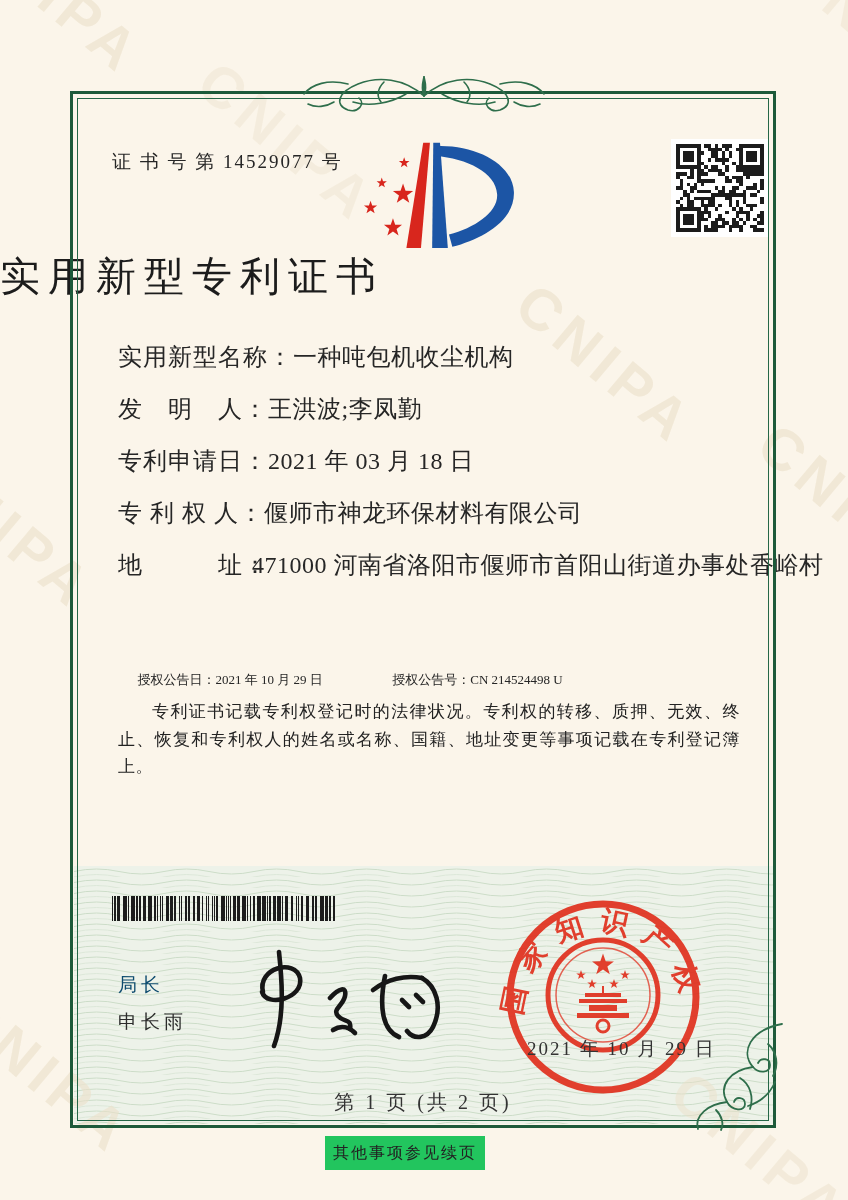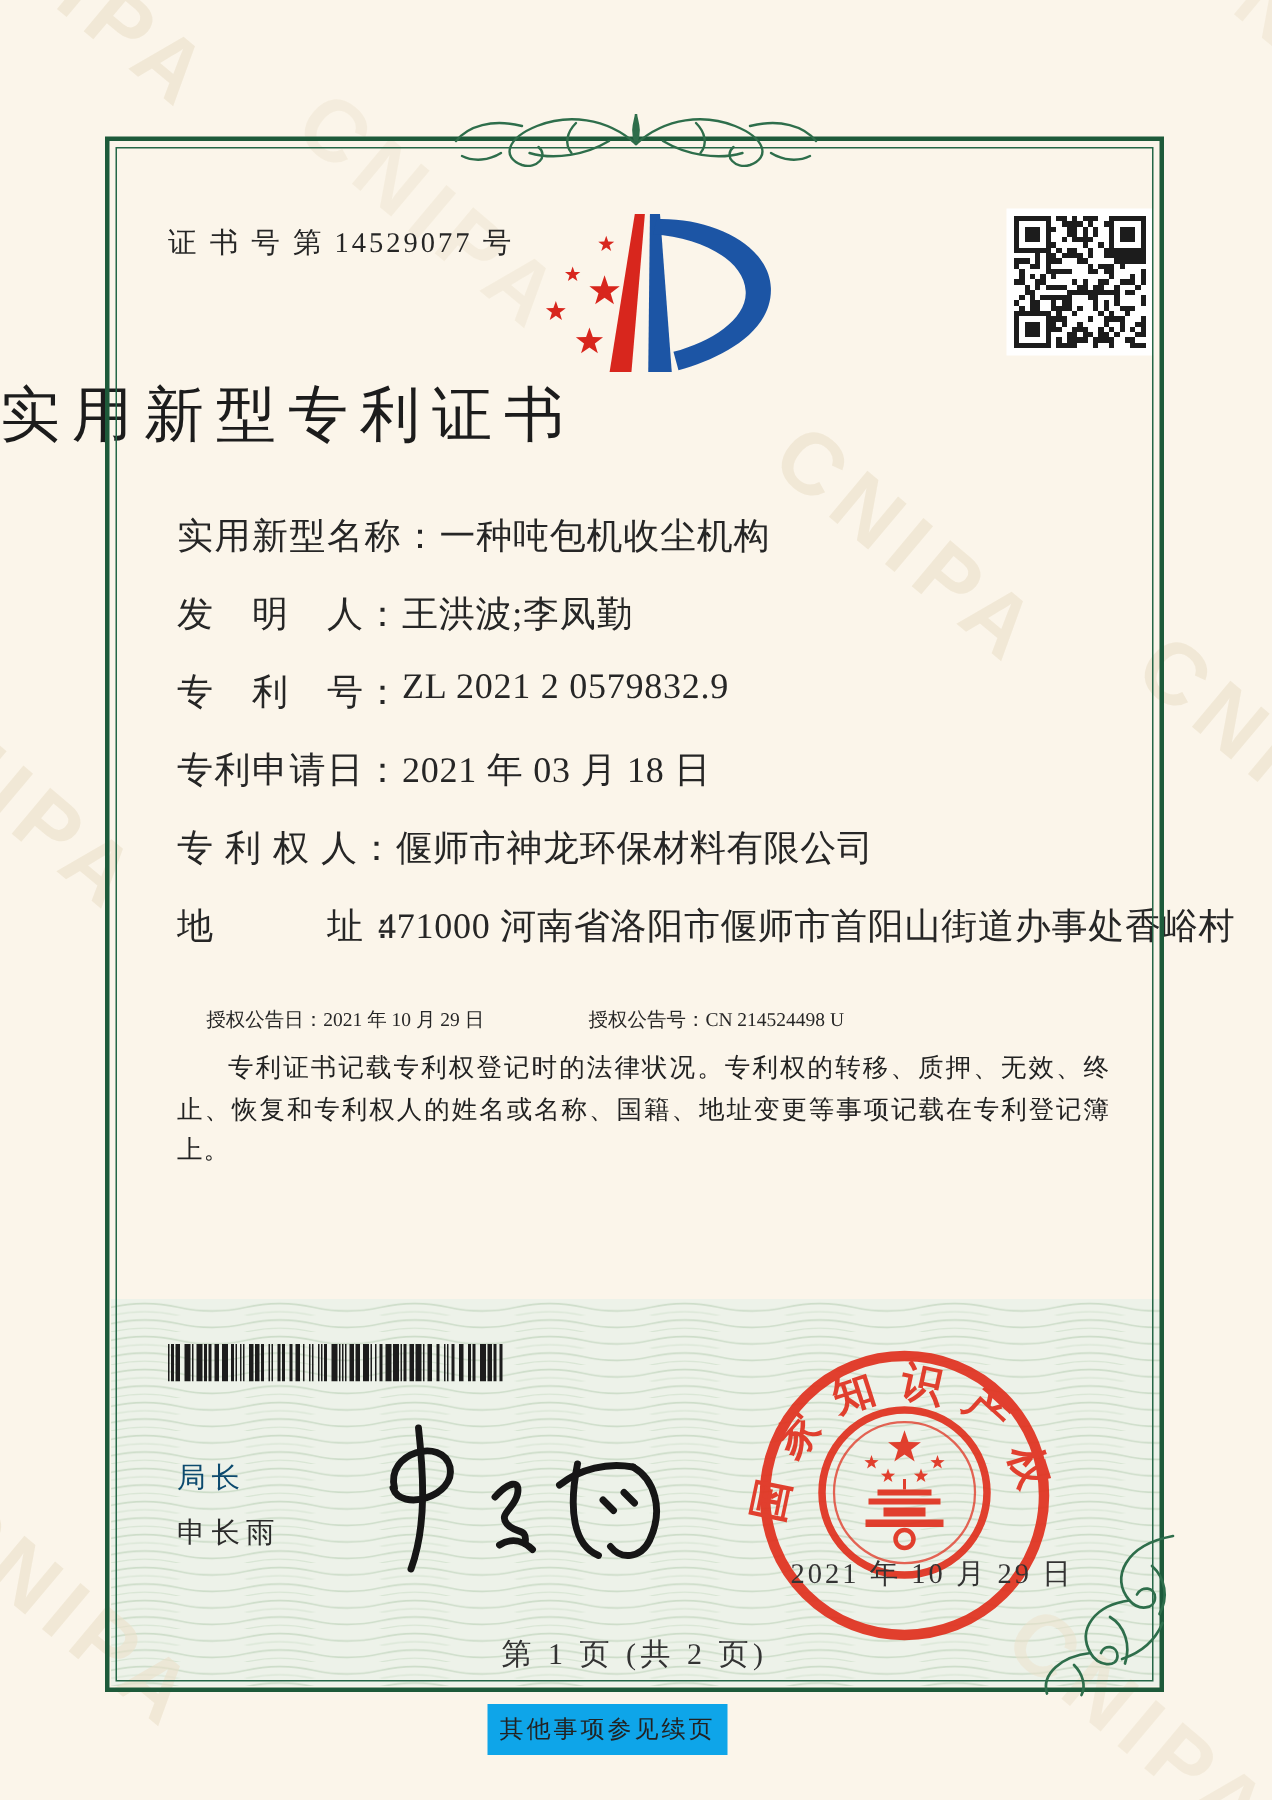--- a/index.html
+++ b/index.html
@@ -43,21 +43,21 @@
   .signature{position:absolute;left:233px;top:940px;z-index:2;}
 
   .seal{position:absolute;left:492px;top:887px;z-index:4;}
   .seal-date{position:absolute;left:527px;top:1036px;font-size:19px;letter-spacing:2px;color:#333;z-index:5;white-space:pre;}
 
   .garland{position:absolute;left:294px;top:72px;z-index:4;}
   .corner-flourish{position:absolute;left:680px;top:1018px;z-index:4;}
 
   .page-footer{position:absolute;left:70px;top:1089px;width:706px;text-align:center;font-size:20px;
                letter-spacing:3px;color:#333;z-index:4;}
-  .cont-note{position:absolute;left:325px;top:1136px;width:160px;height:34px;background:#0ea5e9;
+  .cont-note{position:absolute;left:325px;top:1136px;width:160px;height:34px;background:#22c55e;
              display:flex;align-items:center;justify-content:center;font-size:16px;letter-spacing:2px;
              color:#222;z-index:4;}
 </style>
 </head>
 <body>
 
 <div class="page">
 
   <div class="wm" style="left:-52px;top:-40px;">CNIPA</div>
   <div class="wm" style="left:182px;top:108px;opacity:.4;">CNIPA</div>
@@ -376,24 +376,20 @@
   <div class="fields">
     <div class="field-row">
       <span class="field-label">实用新型名称：</span>
       <span class="field-value">一种吨包机收尘机构</span>
     </div>
     <div class="field-row">
       <span class="field-label">发　明　人：</span>
       <span class="field-value">王洪波;李凤勤</span>
     </div>
     <div class="field-row">
-      <span class="field-label">专　利　号：</span>
-      <span class="field-value">ZL 2021 2 0579832.9</span>
-    </div>
-    <div class="field-row">
       <span class="field-label">专利申请日：</span>
       <span class="field-value">2021 年 03 月 18 日</span>
     </div>
     <div class="field-row">
       <span class="field-label">专 利 权 人：</span>
       <span class="field-value">偃师市神龙环保材料有限公司</span>
     </div>
     <div class="field-row">
       <span class="field-label">地　　　址：</span>
       <span class="field-value">471000 河南省洛阳市偃师市首阳山街道办事处香峪村</span>

